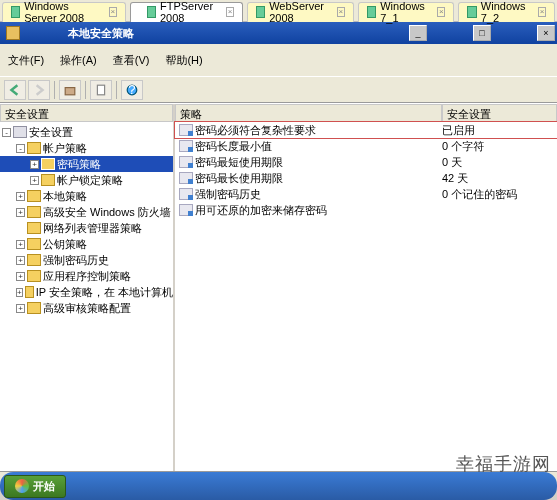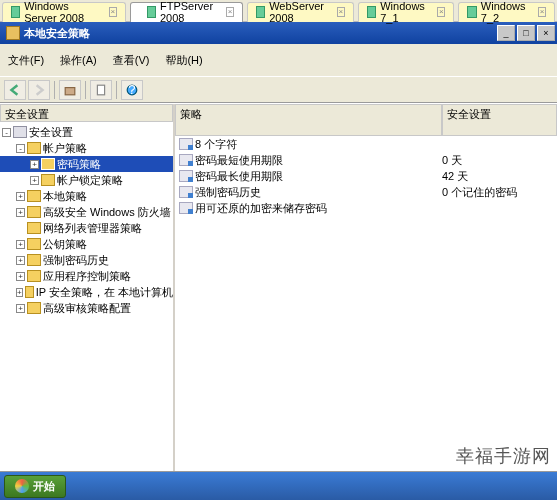--- a/index.html
+++ b/index.html
@@ -2,21 +2,21 @@
 <html><head>
 <meta charset="utf-8">
 <style>
 *{box-sizing:border-box;margin:0;padding:0;font-family:"SimSun","宋体",Tahoma,sans-serif;font-size:11px;}
 body{background:#d4d0c8;width:557px;height:500px;overflow:hidden;position:relative;}
 .tabstrip{display:flex;align-items:center;background:#ece9d8;height:22px;border-bottom:1px solid #b8b8b8;}
 .tab{display:flex;align-items:center;gap:4px;padding:2px 8px;height:20px;border:1px solid #c8c8c8;border-bottom:none;margin:2px 2px 0 2px;background:#fef9c3;border-radius:3px 3px 0 0;position:relative;}
 .tab.active{background:#ffffff;border-color:#9a9a9a;padding-left:16px;}
 .tab .ticon{width:12px;height:12px;background:#6c9;border:1px solid #396;}
 .tab .close{width:10px;height:10px;border:1px solid #aaa;color:#888;font-size:8px;line-height:8px;text-align:center;margin-left:4px;}
-.titlebar{display:flex;align-items:center;background:linear-gradient(#2a5ebd,#1042a0);color:#fff;height:22px;padding:0 2px;}
+.titlebar{display:flex;align-items:center;background:linear-gradient(#2a5ebd,#1042a0);color:#fff;height:22px;padding:0 2px;gap:44px;}
 .titlebar .ticon2{width:14px;height:14px;background:#e8c060;margin:0 4px;border:1px solid #a07820;}
 .titlebar .title{flex:1;font-weight:bold;}
 .winbtn{background:#c8c8c8;border:1px outset #fff;width:18px;height:16px;margin-left:2px;font-size:9px;line-height:14px;text-align:center;color:#000;}
 .menubar{display:flex;align-items:center;background:#ece9d8;height:20px;padding:16px 4px;gap:8px;border-bottom:1px solid #fff;}
 .menubar span{padding:2px 4px;}
 .toolbar{display:flex;align-items:center;background:#ece9d8;height:26px;padding:0 4px;gap:2px;border-bottom:1px solid #9a9a9a;}
 .tbtn{width:22px;height:20px;border:1px solid #c8c8c8;background:#f0ede4;display:flex;align-items:center;justify-content:center;}
 .tbtn svg{width:12px;height:12px;}
 .sep{width:1px;height:18px;background:#b0b0b0;margin:0 2px;}
 .content{display:flex;height:368px;background:#fff;border-top:1px solid #fff;}
@@ -25,36 +25,36 @@
 .treebody{padding:2px 0;}
 .node{display:flex;align-items:center;height:16px;padding-left:2px;white-space:nowrap;}
 .exp{width:9px;height:9px;border:1px solid #888;font-size:8px;line-height:7px;text-align:center;margin-right:2px;background:#fff;color:#333;}
 .noexp{width:11px;}
 .fico{width:14px;height:12px;margin-right:2px;background:#f5d060;border:1px solid #b89020;}
 .fico.pol{background:#e0e0e8;border-color:#9090a0;}
 .node.sel{background:#1e4db7;color:#fff;}
 .node.sel .fico{border-color:#fff;}
 .i0{padding-left:2px}.i1{padding-left:16px}.i2{padding-left:30px}
 .list{flex:1;display:flex;flex-direction:column;background:#fff;}
-.lhdr{display:flex;height:32px;}
+.lhdr{display:flex;height:18px;}
 .lhdr div{background:#ece9d8;border:1px solid #c8c8c8;padding:2px 4px;}
 .lhdr .c1{flex:1;}
 .lhdr .c2{width:115px;}
 .lbody{flex:1;}
 .row{display:flex;height:16px;align-items:center;}
 .row.hot{outline:1px solid #d05050;}
 .row .rico{width:14px;height:12px;margin:0 2px 0 4px;background:#e8e8f0;border:1px solid #a8a8c0;position:relative;}
 .row .rico::after{content:"";position:absolute;right:-1px;bottom:-1px;width:5px;height:5px;background:#4080d0;}
 .row .c1{flex:1;}
 .row .c2{width:115px;}
 .statusbar{height:20px;background:#ece9d8;border-top:1px solid #9a9a9a;}
-.taskbar{position:absolute;bottom:0;left:0;right:0;height:28px;background:linear-gradient(#3a7bd5,#2a5ba5);display:flex;align-items:center;padding:0 4px;}
+.taskbar{position:absolute;bottom:0;left:0;right:0;height:28px;background:linear-gradient(#3a7bd5,#2a5ba5);display:flex;align-items:center;padding:0 4px;border-radius:13px;}
 .startbtn{display:flex;align-items:center;gap:4px;background:linear-gradient(#58a038,#3c7820);color:#fff;padding:3px 10px;border-radius:3px;border:1px solid #2a5818;font-weight:bold;}
 .startbtn .orb{width:14px;height:14px;border-radius:50%;background:conic-gradient(#f06040,#60c040,#50a0f0,#f0d040,#f06040);}
-.watermark{position:absolute;right:6px;bottom:32px;font-size:18px;color:#555;letter-spacing:1px;font-family:"Microsoft YaHei",sans-serif;}
+.watermark{position:absolute;right:6px;bottom:24px;font-size:18px;color:#555;letter-spacing:1px;font-family:"Microsoft YaHei",sans-serif;}
 </style>
 </head>
 <body>
 
 <div class="tabstrip">
   <div class="tab">
     <span class="ticon"></span>
     <span>Windows Server 2008</span>
     <span class="close">×</span>
   </div>
@@ -194,23 +194,29 @@
           </div>
         </div>
     </div>
   </div>
   <div class="list">
     <div class="lhdr">
       <div class="c1">策略</div>
       <div class="c2">安全设置</div>
     </div>
     <div class="lbody" id="listrows">
-        <div class="row">
-          <span class="rico"></span>
-          <span class="c2">8 个字符</span>
+        <div class="row hot">
+          <span class="rico"></span>
+          <span class="c1">密码必须符合复杂性要求</span>
+          <span class="c2">已启用</span>
+        </div>
+        <div class="row">
+          <span class="rico"></span>
+          <span class="c1">密码长度最小值</span>
+          <span class="c2">0 个字符</span>
         </div>
         <div class="row">
           <span class="rico"></span>
           <span class="c1">密码最短使用期限</span>
           <span class="c2">0 天</span>
         </div>
         <div class="row">
           <span class="rico"></span>
           <span class="c1">密码最长使用期限</span>
           <span class="c2">42 天</span>

